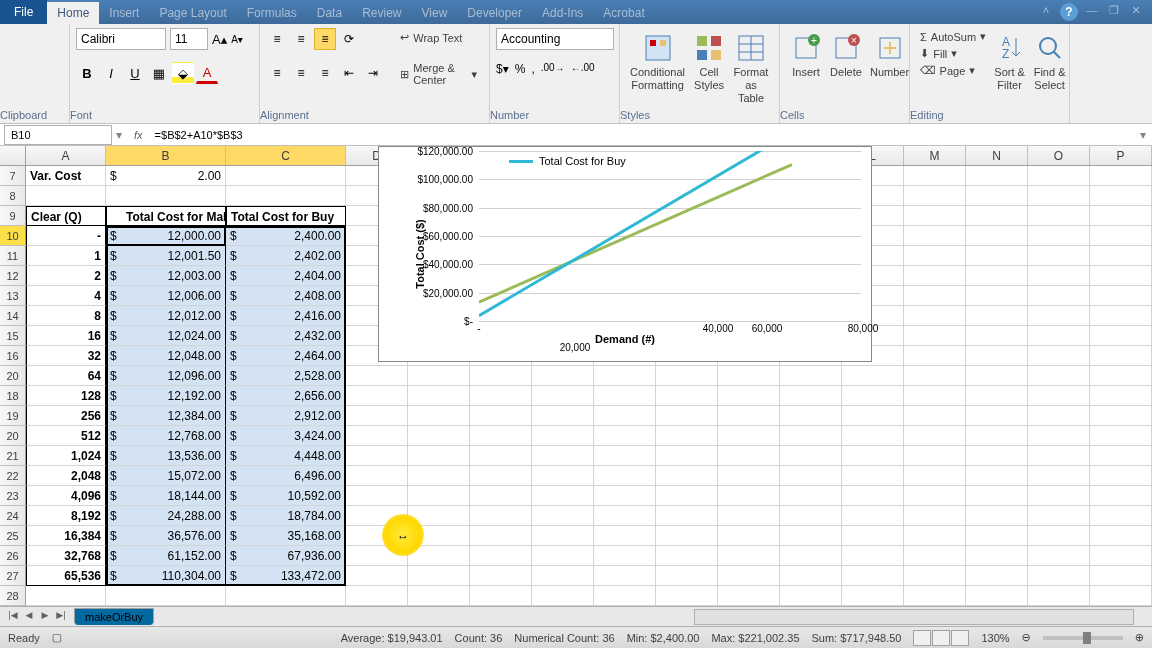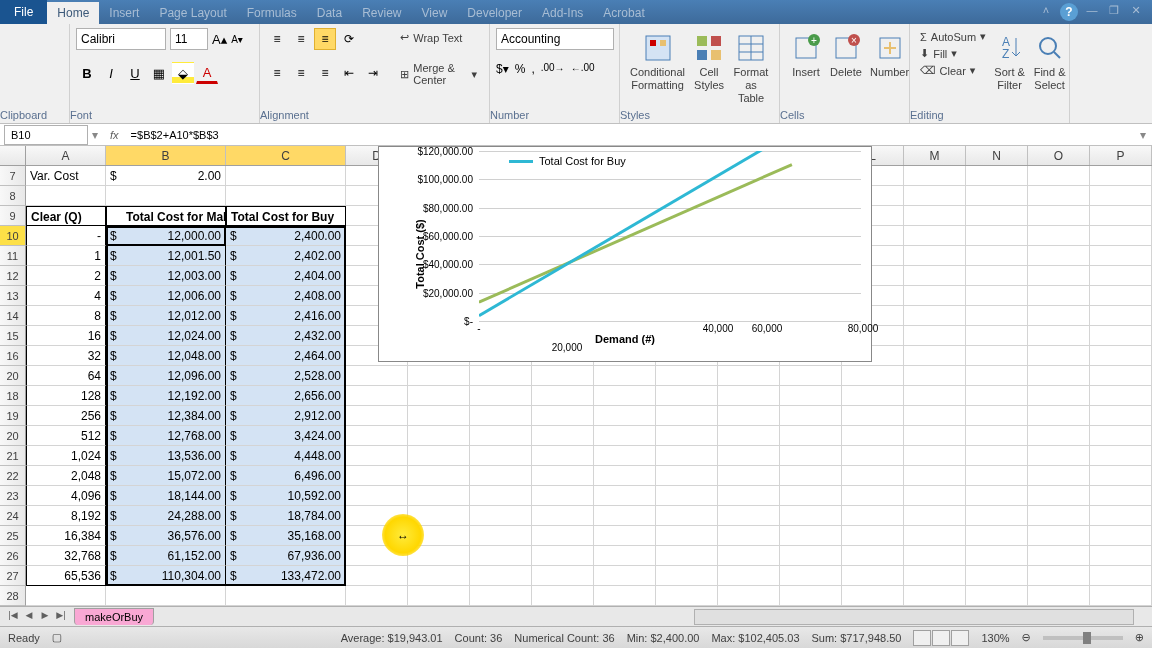--- a/index.html
+++ b/index.html
@@ -49,42 +49,42 @@
 .styles-group { width: 160px; display: flex; flex-direction: row; }
 .big-btn { display: flex; flex-direction: column; align-items: center; font-size: 11px; color: #404040; padding: 4px; text-align: center; line-height: 1.2; }
 .big-icon { width: 32px; height: 32px; margin-bottom: 2px; }
 
 .cells-group { width: 130px; display: flex; flex-direction: row; }
 .editing-group { width: 160px; }
 .edit-item { display: flex; align-items: center; gap: 4px; font-size: 11px; color: #404040; padding: 2px 4px; }
 
 
 .formula-bar { height: 22px; border-bottom: 1px solid #c0c0c0; display: flex; align-items: center; background: #fff; }
-.name-box { width: 84px; height: 20px; border: 1px solid #b0b0b0; font-size: 11px; padding: 0 6px; margin-left: 4px; display: flex; align-items: center; }
+.name-box { width: 108px; height: 20px; border: 1px solid #b0b0b0; font-size: 11px; padding: 0 6px; margin-left: 4px; display: flex; align-items: center; }
 .fx-label { padding: 0 8px; font-style: italic; color: #606060; font-size: 11px; }
 .formula-input { flex: 1; font-size: 11px; padding: 0 4px; }
 
 
 .grid-area { position: relative; height: 460px; overflow: hidden; }
 .col-headers { display: flex; height: 20px; background: linear-gradient(#f8f8f8, #e8e8e8); border-bottom: 1px solid #a0a0a0; }
 .corner { width: 26px; border-right: 1px solid #a0a0a0; background: linear-gradient(#f8f8f8, #e8e8e8); }
 .col-h { border-right: 1px solid #c0c0c0; text-align: center; font-size: 12px; color: #404040; line-height: 20px; }
 .col-h.sel { background: #ffd966; }
 .col-A { width: 80px; } .col-B { width: 120px; } .col-C { width: 120px; }
 .col-D, .col-E, .col-F, .col-G, .col-H, .col-I, .col-J, .col-K, .col-L, .col-M, .col-N, .col-O, .col-P { width: 62px; }
 
 .grid-body { display: flex; }
 .row-headers { width: 26px; }
 .row-h { height: 20px; border-right: 1px solid #a0a0a0; border-bottom: 1px solid #c0c0c0; background: linear-gradient(to right, #f8f8f8, #e8e8e8); text-align: center; font-size: 11px; color: #404040; line-height: 20px; }
 .row-h.sel { background: #fde047; }
 
 .cells { position: relative; }
 .row { display: flex; height: 20px; }
 .cell { border-right: 1px solid #d4d4d4; border-bottom: 1px solid #d4d4d4; font-size: 12px; padding: 0 4px; line-height: 20px; overflow: hidden; white-space: nowrap; }
-.cell.a { width: 80px; text-align: right; } 
+.cell.a { width: 80px; text-align: right; font-weight: bold; } 
 .cell.b { width: 120px; padding-left: 19px; } .cell.c { width: 120px; }
 .cell.d, .cell.e, .cell.f, .cell.g, .cell.h, .cell.i, .cell.j, .cell.k, .cell.l, .cell.m, .cell.n, .cell.o, .cell.p { width: 62px; }
 .cell.header-cell { font-weight: bold; text-align: left; border: 1px solid #000; }
 .cell.data-a { border-left: 1px solid #000; border-right: 1px solid #000; text-align: right; }
 .cell.data-bc { border-right: 1px solid #000; position: relative; padding-left: 14px; text-align: right; background: #d4e3f4; }
 .cell.data-bc .dollar { position: absolute; left: 4px; }
 .cell.last-row { border-bottom: 1px solid #000; }
 .cell.txt { text-align: left; }
 .cell.money { position: relative; padding-left: 14px; text-align: right; }
 .cell.money .dollar { position: absolute; left: 4px; }
@@ -102,21 +102,21 @@
 .chart-xlabel { position: absolute; bottom: 16px; left: 50%; transform: translateX(-50%); font-size: 11px; font-weight: bold; }
 .chart svg { position: absolute; left: 0; top: 0; width: 100%; height: 100%; }
 
 
 .highlight-cursor { position: absolute; left: 382px; top: 368px; width: 42px; height: 42px; background: radial-gradient(circle, #ffeb3b 0%, #ffd700 60%, rgba(255,215,0,0) 100%); border-radius: 50%; z-index: 100; }
 
 
 .sheet-tabs { position: absolute; bottom: 22px; left: 0; right: 0; height: 20px; background: #e8e8e8; border-top: 1px solid #b0b0b0; display: flex; align-items: center; }
 .sheet-nav { display: flex; gap: 2px; padding: 0 6px; }
 .sheet-nav-btn { width: 14px; height: 14px; font-size: 9px; color: #606060; text-align: center; }
-.sheet-tab { background: #f9a8d4; border: 1px solid #a0a0a0; border-bottom: none; padding: 2px 10px; font-size: 11px; border-radius: 0 0 4px 4px; }
+.sheet-tab { background: #0369a1; border: 1px solid #a0a0a0; border-bottom: none; padding: 2px 10px; font-size: 11px; border-radius: 0 0 4px 4px; }
 .hscroll { position: absolute; right: 18px; width: 440px; height: 16px; background: #e0e0e0; border: 1px solid #b0b0b0; }
 
 
 .status-bar { position: absolute; bottom: 0; left: 0; right: 0; height: 22px; background: linear-gradient(#e8e8e8, #d8d8d8); border-top: 1px solid #b0b0b0; display: flex; align-items: center; font-size: 11px; color: #404040; padding: 0 8px; gap: 12px; }
 .status-right { margin-left: auto; display: flex; align-items: center; gap: 12px; }
 .view-btns { display: flex; gap: 1px; }
 .view-btn { width: 18px; height: 16px; border: 1px solid #a0a0a0; background: #f0f0f0; }
 .zoom-slider { width: 80px; height: 4px; background: #c0c0c0; position: relative; }
 .zoom-thumb { position: absolute; width: 8px; height: 12px; background: #808080; top: -4px; left: 50%; }
 
@@ -280,21 +280,21 @@
             <span>AutoSum</span>
             <span>▾</span>
           </div>
         <div class="edit-item">
             <span>⬇</span>
             <span>Fill</span>
             <span>▾</span>
           </div>
         <div class="edit-item">
             <span>⌫</span>
-            <span>Clear</span>
+            <span>Page</span>
             <span>▾</span>
           </div>
       </div>
       <div class="big-btn" style="width:40px">
         <svg class="big-icon" viewBox="0 0 32 32">
             <text x="8" y="14" font-size="12" fill="#4a7fb5">A</text>
             <text x="8" y="26" font-size="12" fill="#4a7fb5">Z</text>
             <path d="M22 6v18l-4-4m4 4l4-4" stroke="#4a7fb5" fill="none"></path>
           </svg>
         <span>Sort &amp; Filter</span>
@@ -783,21 +783,21 @@
         <div class="ytick" style="top: 113.333px;">$40,000.00</div>
         <div class="gridline" style="top: 85px;"></div>
         <div class="ytick" style="top: 85px;">$60,000.00</div>
         <div class="gridline" style="top: 56.6667px;"></div>
         <div class="ytick" style="top: 56.6667px;">$80,000.00</div>
         <div class="gridline" style="top: 28.3333px;"></div>
         <div class="ytick" style="top: 28.3333px;">$100,000.00</div>
         <div class="gridline" style="top: 0px;"></div>
         <div class="ytick" style="top: 0px;">$120,000.00</div>
         <div class="xtick" style="left: 0px;">-</div>
-        <div class="xtick" style="left: 88px; margin-top: 23px;">20,000</div>
+        <div class="xtick" style="left: 96px; margin-top: 23px;">20,000</div>
         <div class="xtick" style="left: 192px; margin-left: 47px;">40,000</div>
         <div class="xtick" style="left: 288px;">60,000</div>
         <div class="xtick" style="left: 384px;">80,000</div>
         <svg viewBox="0 0 384 170" preserveAspectRatio="none">
           <polyline points="0,153 314.57280000000003,13.73599999999999" stroke="#9bbb59" stroke-width="3" fill="none"></polyline>
           <polyline points="0,166.6 314.57280000000003,-19.085333333333352" stroke="#2eb8d4" stroke-width="3" fill="none"></polyline>
         </svg>
       </div>
     <div class="chart-xlabel">Demand (#)</div>
   </div>
@@ -819,21 +819,21 @@
 </div>
 
 <div class="status-bar">
   <span>Ready</span>
   <span>▢</span>
   <div class="status-right">
     <span><span>Average:</span> <span>$19,943.01</span></span>
     <span><span>Count:</span> <span>36</span></span>
     <span><span>Numerical Count:</span> <span>36</span></span>
     <span><span>Min:</span> <span>$2,400.00</span></span>
-    <span><span>Max:</span> <span>$102,405.03</span></span>
+    <span><span>Max:</span> <span>$221,002.35</span></span>
     <span><span>Sum:</span> <span>$717,948.50</span></span>
     <div class="view-btns">
       <div class="view-btn"></div>
       <div class="view-btn"></div>
       <div class="view-btn"></div>
     </div>
     <span>130%</span>
     <span>⊖</span>
     <div class="zoom-slider">
         <div class="zoom-thumb"></div>

